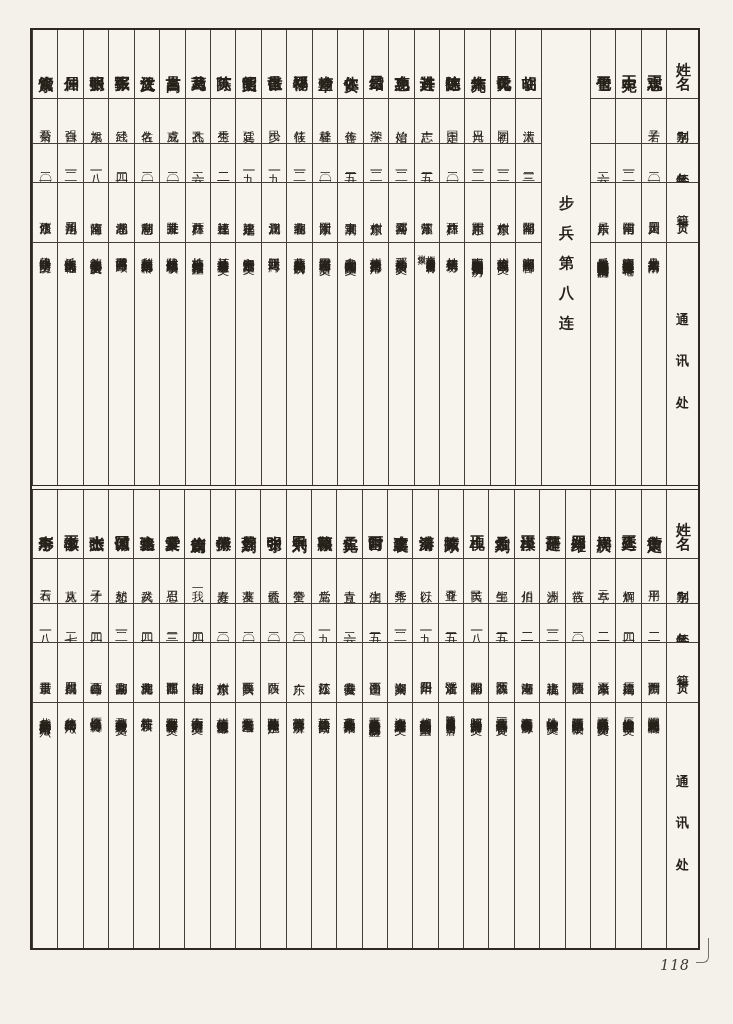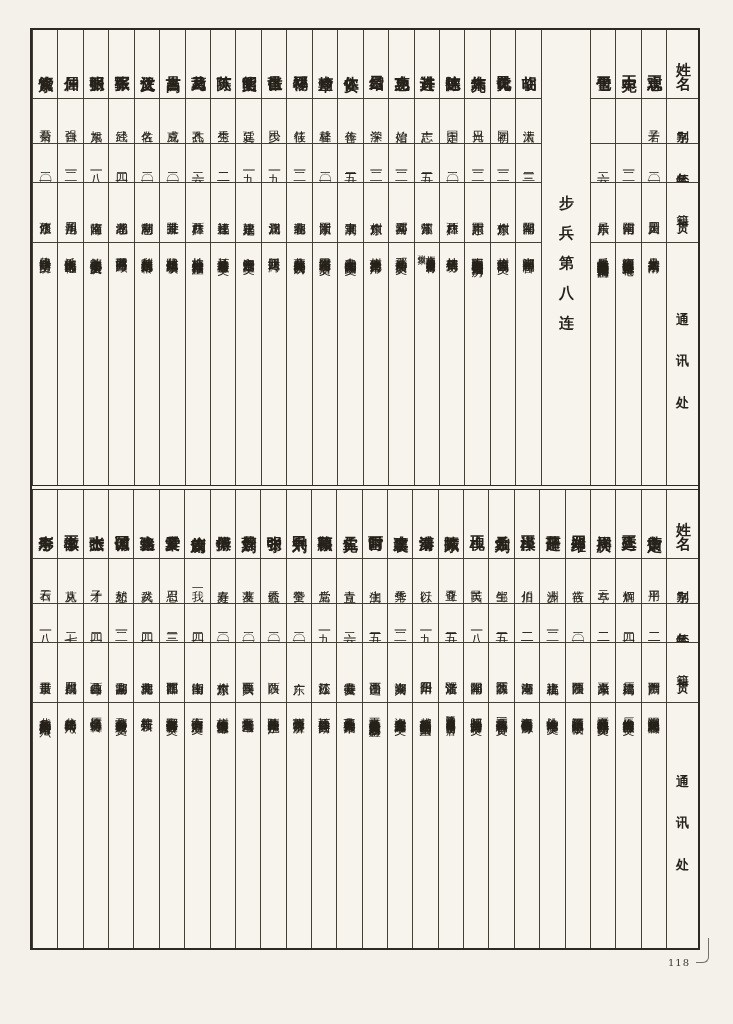--- a/index.html
+++ b/index.html
@@ -54,21 +54,21 @@
   .header-col .cell{font-weight:bold;}
   .header-col .cell.name>span{letter-spacing:14px;}
   .header-col .cell.origin>span{letter-spacing:8px;}
   .header-col .cell.address>span{letter-spacing:42px;}
   .header-col .cell.address{align-items:center;padding-top:0;font-size:13px;}
   
   .divider-col .cell{height:100%;border-bottom:none;}
   .divider-col .cell>span{letter-spacing:30px;font-size:15px;font-weight:bold;}
   .page-number{
     position:absolute;right:43px;top:957px;
-    font-size:10px;color:#3b372e;letter-spacing:1px;
+    font-size:14px;color:#3b372e;letter-spacing:1px;font-style:italic;
   }
   .fold-mark{
     position:absolute;right:24px;top:938px;width:12px;height:24px;
     border-right:1.5px solid #56514a;border-bottom:1.5px solid #56514a;
     border-bottom-right-radius:6px;opacity:.8;
   }
 </style>
 </head>
 <body>
 

